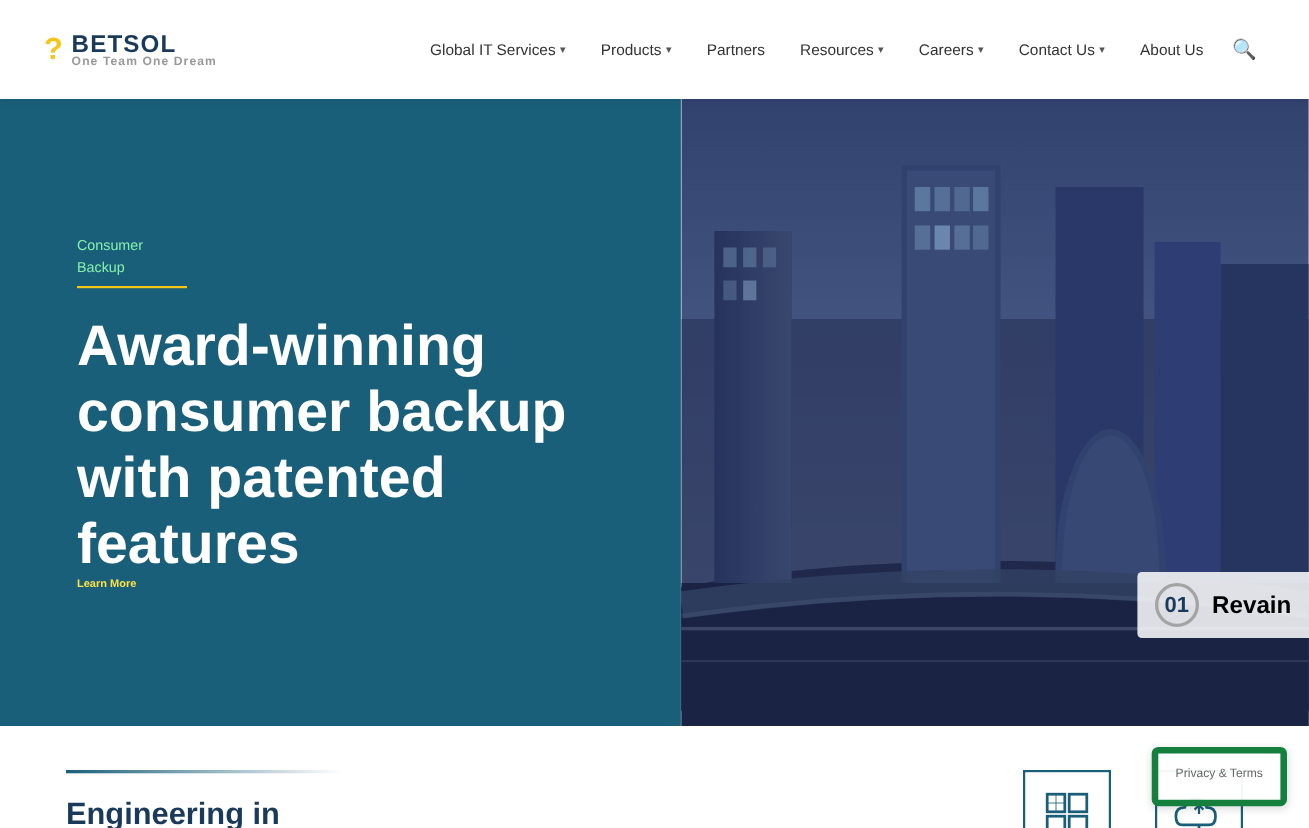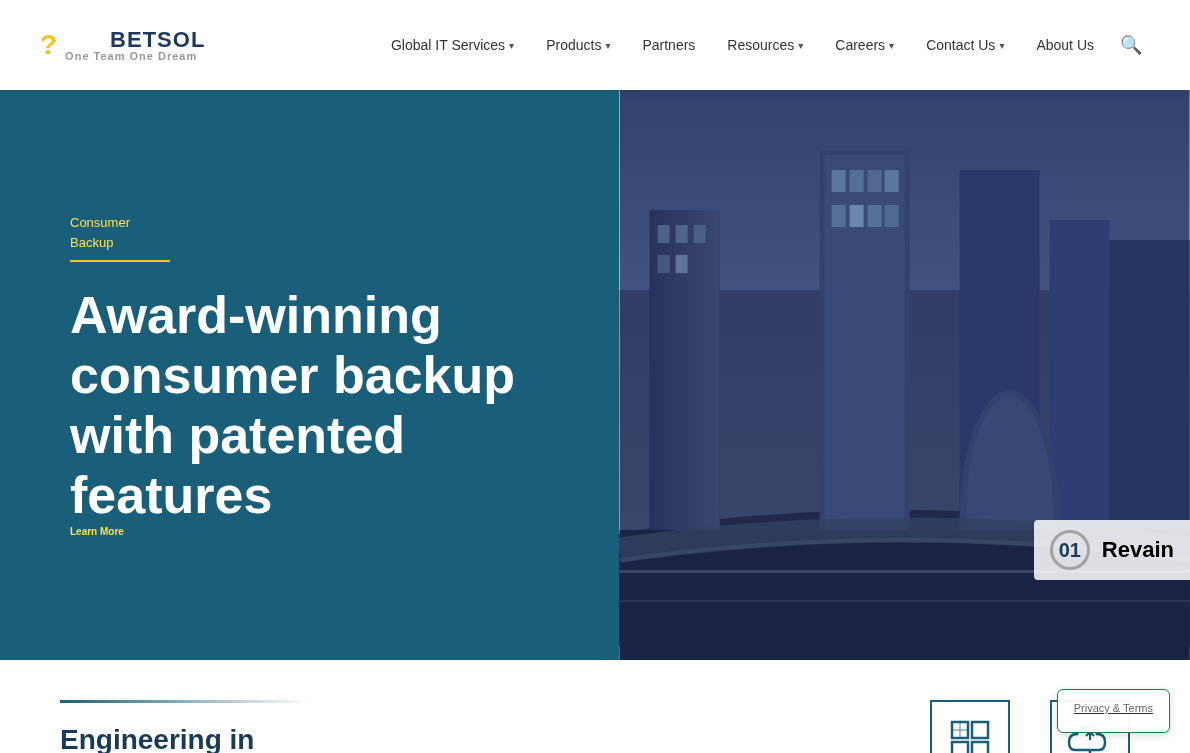--- a/index.html
+++ b/index.html
@@ -37,21 +37,20 @@
       display: flex;
       flex-direction: column;
       line-height: 1;
     }
 
     .logo-mark .brand-name {
       font-size: 22px;
       font-weight: 900;
       color: #1a3a5c;
       letter-spacing: 1px;
-      margin-left: 45px;
     }
 
     .logo-mark .brand-tagline {
       font-size: 11px;
       color: #999;
       letter-spacing: 1px;
       font-weight: bold;
     }
 
     .nav-links {
@@ -105,21 +104,21 @@
       justify-content: center;
       padding: 60px 70px;
       position: relative;
     }
 
     .hero-breadcrumb {
       margin-bottom: 24px;
     }
 
     .hero-breadcrumb-text {
-      color: #fde047;
+      color: #86efac;
       font-size: 13px;
       line-height: 1.5;
       display: block;
     }
 
     .hero-breadcrumb-line {
       display: block;
       width: 100px;
       height: 2px;
       background: #f5c518;
@@ -241,29 +240,28 @@
       font-weight: 700;
       color: #000000;
     }
 
     
     .cookie-notice {
       position: fixed;
       bottom: 20px;
       right: 20px;
       background: rgba(255,255,255,0.95);
-      border: 1px solid #15803d;
+      border: 6px solid #15803d;
       border-radius: 6px;
       padding: 12px 16px;
       font-size: 12px;
       color: #333;
       max-width: 220px;
       box-shadow: 0 2px 8px rgba(0,0,0,0.15);
       z-index: 100;
-      text-decoration: underline;
     }
 
     .cookie-notice p {
       margin-bottom: 6px;
       font-size: 11px;
       color: #666;
     }
 
     
     .logo-punct {

